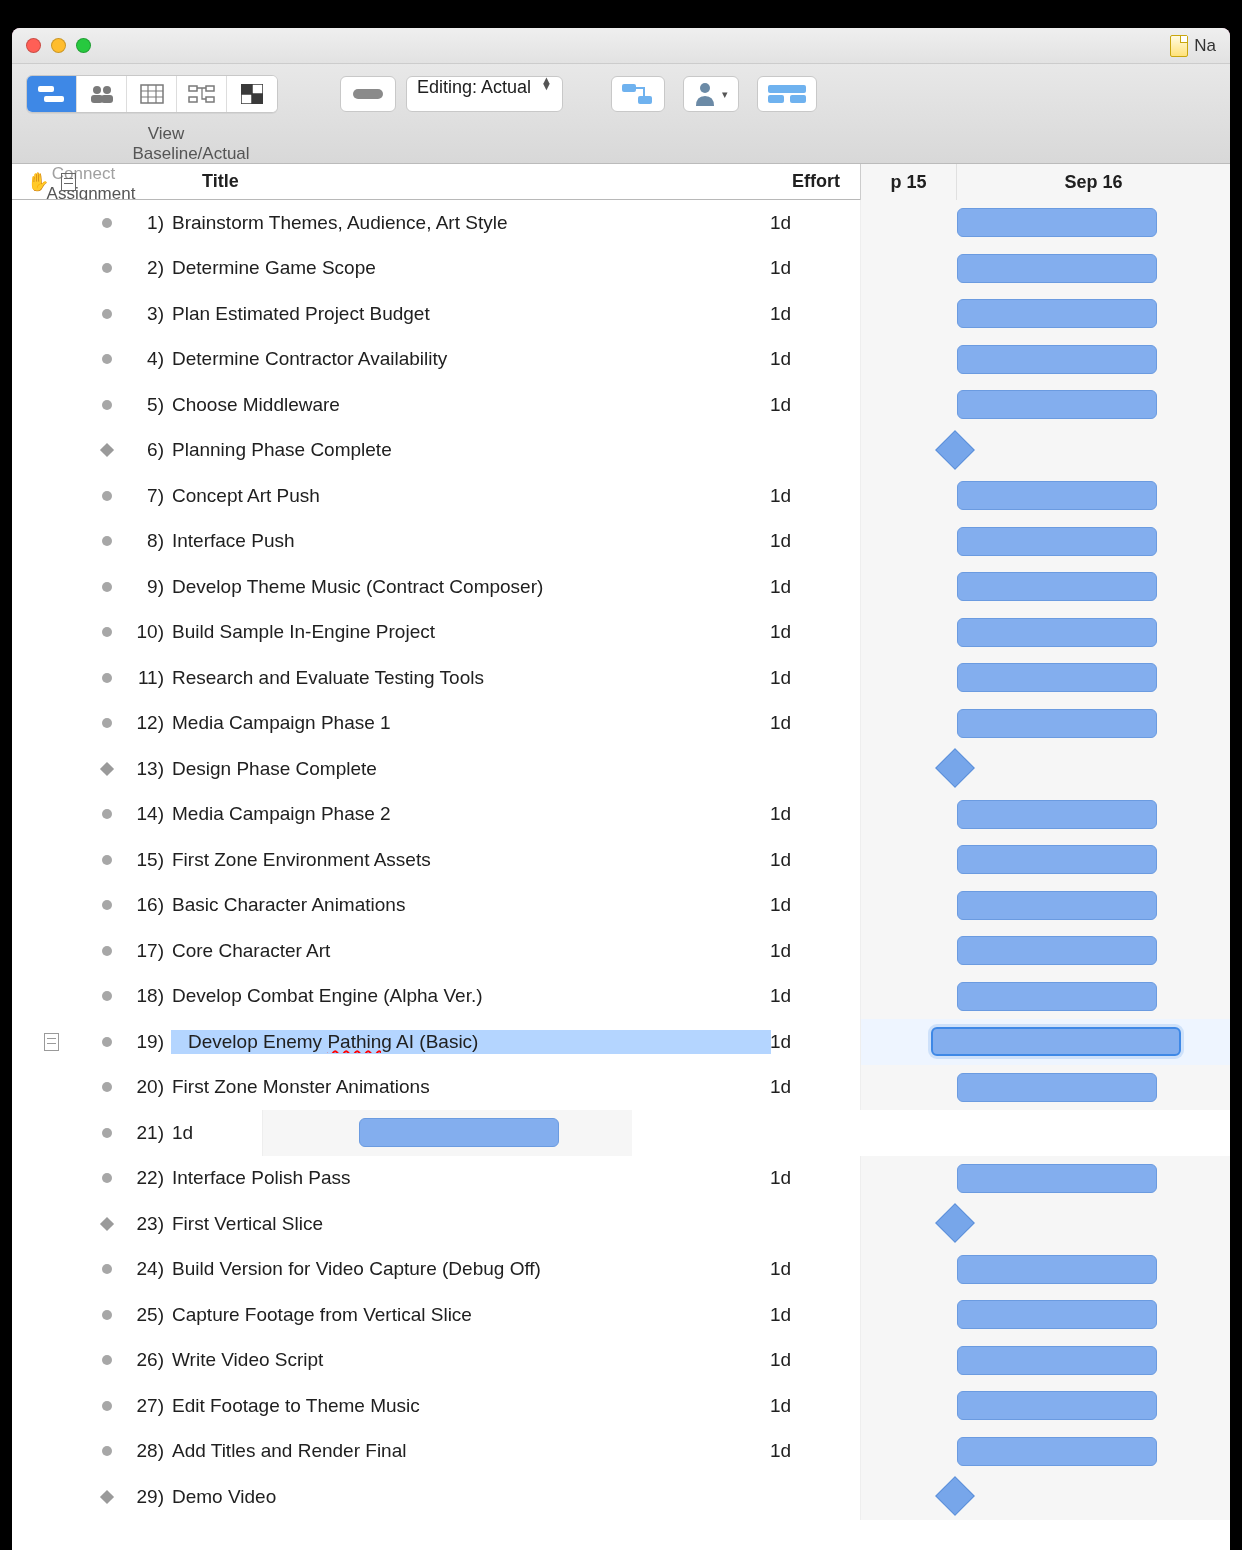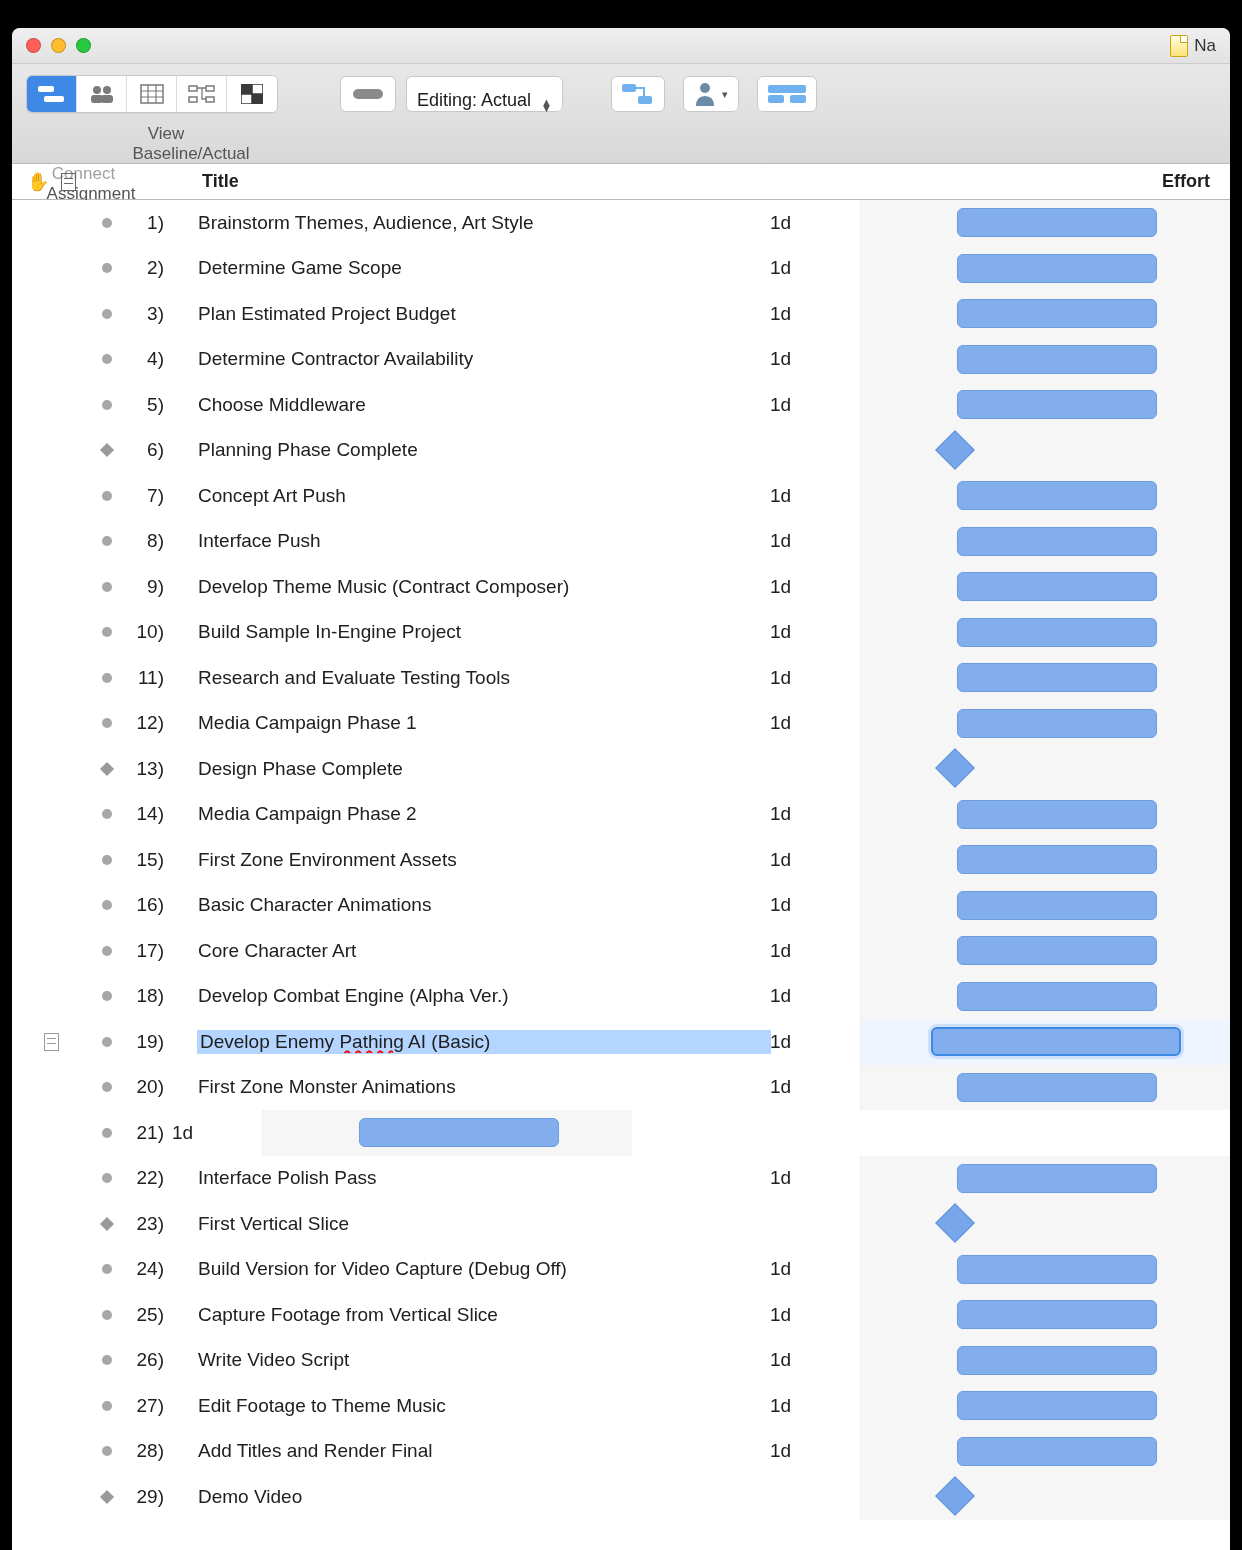--- a/index.html
+++ b/index.html
@@ -19,21 +19,21 @@
 .tool-row { height:60px; display:flex; align-items:center; padding:8px 14px; gap:18px; }
 .label-row { height:30px; display:flex; padding:0 14px; font-size:17px; color:#555;flex-direction:column; }
 .label-row > div { text-align:center; }
 
 .seg { display:flex; background:#fff; border:1px solid #c8c8c8; border-radius:6px; overflow:hidden; box-shadow:0 1px 0 rgba(0,0,0,.05); }
 .seg button { width:50px; height:36px; background:#fff; border:none; border-right:1px solid #ddd; display:flex; align-items:center; justify-content:center; cursor:pointer; }
 .seg button:last-child { border-right:none; }
 .seg button.active { background:#3e88e6; }
 .btn { height:36px; background:#fff; border:1px solid #c8c8c8; border-radius:6px; display:flex; align-items:center; justify-content:center; padding:0 10px; gap:6px; cursor:pointer; font-size:17px; color:#333; }
 .btn svg { display:block; }
-.dd { height:36px; background:#fff; border:1px solid #c8c8c8; border-radius:6px; display:flex; align-items:flex-end; padding:0 10px; gap:10px; font-size:18px; }
+.dd { height:36px; background:#fff; border:1px solid #c8c8c8; border-radius:6px; display:flex; align-items:flex-start; padding:0 10px; gap:10px; font-size:18px; }
 .dd .arrows { display:flex; flex-direction:column; line-height:6px; font-size:11px; color:#555; }
 
 .headers { height:36px; border-bottom:1px solid #b8b8b8; display:flex; align-items:center; font-weight:700; background:#fff; }
 .col-handles { width:90px; display:flex; align-items:center; justify-content:flex-start; padding-left:15px; gap:12px; }
 .hand-icon { font-size:18px; color:#666; }
 .note-icon { width:15px; height:18px; border:1.5px solid #666; position:relative; }
 .note-icon:before,.note-icon:after{content:"";position:absolute;left:2px;right:2px;height:1.5px;background:#666;}
 .note-icon:before{top:4px;} .note-icon:after{top:9px;}
 .col-title { flex:1; padding-left:100px; }
 .col-effort { width:90px; text-align:right; padding-right:20px; }
@@ -43,22 +43,22 @@
 
 .task-list { position:absolute; top:172px; left:0; right:0; bottom:0; overflow:hidden; background:#fff; }
 .row { height:45.5px; display:flex; align-items:center; position:relative; }
 .row-handles { width:90px; display:flex; align-items:center; justify-content:flex-end; padding-right:6px; }
 .note-marker { width:15px; height:18px; border:1.5px solid #9a9a9a; margin-right:auto; margin-left:32px; position:relative; }
 .note-marker:before,.note-marker:after{content:"";position:absolute;left:2px;right:2px;height:1.5px;background:#9a9a9a;}
 .note-marker:before{top:4px;} .note-marker:after{top:9px;}
 .bullet { width:10px; height:10px; background:#a7a7a7; border-radius:50%; margin-right:6px; }
 .bullet.ms { border-radius:0; transform:rotate(45deg); background:#9a9a9a; }
 .row-num { width:54px; text-align:right; padding-right:8px; font-size:19px; }
-.row-title { flex:1; font-size:19px; white-space:nowrap; overflow:hidden; text-overflow:ellipsis;margin-left:26px; }
-.row-title.editing { background:#b4d5ff; padding:0 2px; outline:1px solid #b4d5ff; }
+.row-title { flex:1; font-size:19px; white-space:nowrap; overflow:hidden; text-overflow:ellipsis; }
+.row-title.editing { background:#b4d5ff; padding:0 16px; outline:1px solid #b4d5ff; }
 .row-title.editing .spell { text-decoration:underline red wavy 1.5px; text-underline-offset:2px; }
 .row-effort { width:90px; text-align:left; padding-right:20px; font-size:19px; }
 .row-gantt { width:370px; border-left:1px solid #eee; height:100%; position:relative; background:#f6f6f6; }
 .bar { position:absolute; top:8px; height:29px; border-radius:6px; background:#83aeee; border:1px solid #6b9be0; left:96px; width:200px; }
 .bar.selected { border:2px solid #3e88e6; box-shadow:0 0 0 3px rgba(62,136,230,.18); left:70px; width:250px; }
 .milestone { position:absolute; width:28px; height:28px; background:#77a6ea; border:1px solid #5b8fd9; transform:rotate(45deg); left:80px; top:8px; }
 .row.selected-bg .row-gantt { background:#eef5ff; }
 </style>
 </head>
 <body>
@@ -171,20 +171,24 @@
     </div>
   </div>
 
   <div class="headers">
     <div class="col-handles">
       <span class="hand-icon">✋</span>
       <span class="note-icon"></span>
     </div>
     <div class="col-title">Title</div>
     <div class="col-effort">Effort</div>
+    <div class="col-gantt">
+      <div class="gh" style="flex:0 0 96px;">p 15</div>
+      <div class="gh">Sep 16</div>
+    </div>
   </div>
 
   <div class="task-list" id="task-list">
       <div class="row">
         <div class="row-handles"></div>
         <span class="bullet"></span>
         <div class="row-num">1)</div>
         <div class="row-title">Brainstorm Themes, Audience, Art Style</div>
         <div class="row-effort">1d</div>
         <div class="row-gantt">

